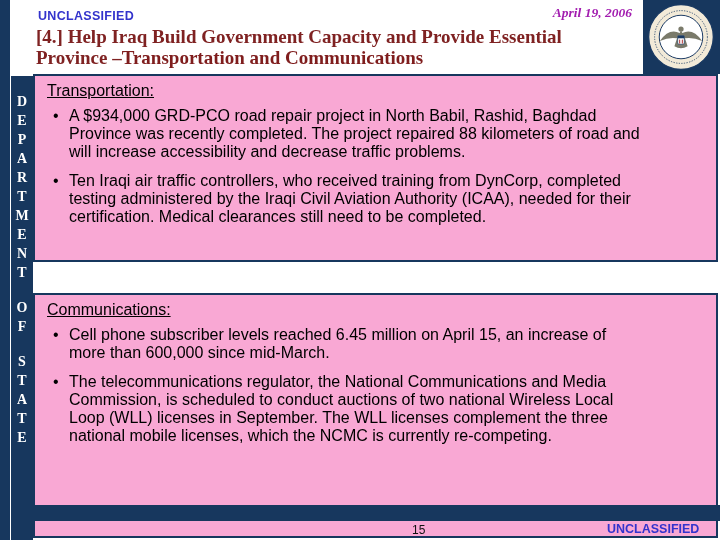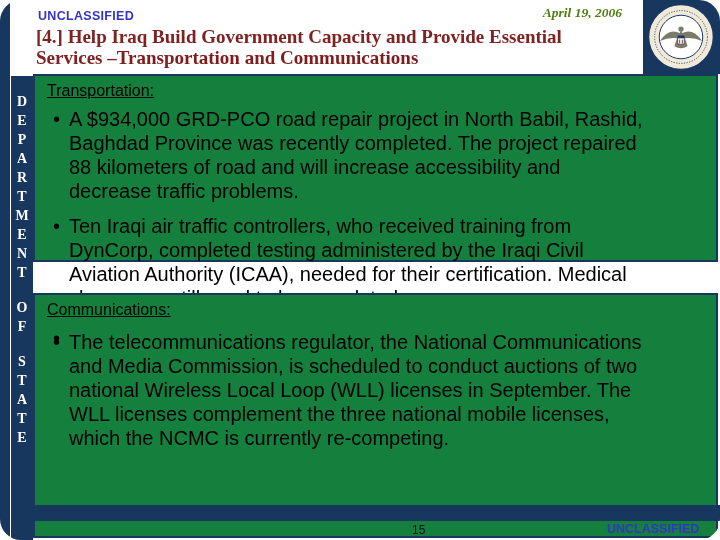--- a/index.html
+++ b/index.html
@@ -6,21 +6,20 @@
   body { width: 720px; height: 540px; background: #ffffff; }
   * { box-sizing: border-box; }
 
   .slide {
     position: relative;
     width: 720px;
     height: 540px;
     background: #ffffff;
     font-family: "Liberation Sans", sans-serif;
     overflow: hidden;
-    border-radius: 21px;
   }
 
   .edge-bar {
     position: absolute;
     left: 0; top: 0;
     width: 10px; height: 540px;
     background: #17375E;
   }
 
   .letter-col {
@@ -49,22 +48,22 @@
     position: absolute;
     left: 38px; top: 9px;
     color: #3333CC;
     font-size: 12.5px;
     font-weight: bold;
     letter-spacing: 0.3px;
   }
 
   .date {
     position: absolute;
-    right: 98px; top: 5px;
-    color: #4d7c0f;
+    right: 88px; top: 5px;
+    color: #a21caf;
     font-family: "Liberation Serif", serif;
     font-style: italic;
     font-weight: bold;
     font-size: 13.5px;
   }
 
   .corner-block {
     position: absolute;
     left: 643px; top: 0;
     width: 77px; height: 74px;
@@ -85,39 +84,39 @@
     font-size: 19px;
     line-height: 21px;
     color: #7F2222;
   }
   .title-accent { color: #7f1d1d; }
 
   .box {
     position: absolute;
     left: 33px;
     width: 685px;
-    background: #15803d;
+    background: #f9a8d4;
     border: 2px solid #17375E;
     padding: 4px 70px 0 12px;
   }
   .box1 { top: 74px;  height: 188px; }
   .box2 { top: 260px; height: 245px; margin-top: 33px; }
 
   .section-heading {
     font-size: 16px;
     color: #000000;
     text-decoration: underline;
     margin: 2px 0 7px 0;
   }
 
   .bullet {
     position: relative;
     padding-left: 22px;
-    font-size: 20px;
-    line-height: 24px;
+    font-size: 16px;
+    line-height: 18px;
     color: #000000;
     margin-bottom: 11px;
     max-width: 622px;
   }
   .marker {
     position: absolute;
     left: 6px; top: 0;
   }
   .marker::before { content: "\2022"; }
 
@@ -162,21 +161,21 @@
       <circle cx="50" cy="38" r="4" fill="#7a7a6a"></circle>
       <rect x="45" y="48" width="10" height="13" rx="2" fill="#ffffff" stroke="#1a3a63" stroke-width="1"></rect>
       <rect x="45" y="48" width="10" height="4" fill="#1a3a63"></rect>
       <line x1="48" y1="54" x2="48" y2="60" stroke="#b03030" stroke-width="1.5"></line>
       <line x1="52" y1="54" x2="52" y2="60" stroke="#b03030" stroke-width="1.5"></line>
     </svg>
   </div>
 
   <div class="title">
     <div>[4.] Help Iraq Build Government Capacity and Provide Essential</div>
-    <div><span>Services –</span><span class="title-accent">Transportation and Communications</span></div>
+    <div><span>Province –</span><span class="title-accent">Transportation and Communications</span></div>
   </div>
 
   <div class="letter-col">
     <div class="letter-group">
       <span>D</span>
       <span>E</span>
       <span>P</span>
       <span>A</span>
       <span>R</span>
       <span>T</span>
@@ -207,20 +206,21 @@
     <div class="bullet">
       <span class="marker"></span>
       <span>Ten Iraqi air traffic controllers, who received training from DynCorp, completed testing administered by the Iraqi Civil Aviation Authority (ICAA), needed for their certification.  Medical clearances still need to be completed.</span>
     </div>
   </div>
 
   <div class="box box2">
     <div class="section-heading">Communications:</div>
     <div class="bullet">
       <span class="marker"></span>
+      <span>Cell phone subscriber levels reached 6.45 million on April 15, an increase of more than 600,000 since mid-March.</span>
     </div>
     <div class="bullet">
       <span class="marker"></span>
       <span>The telecommunications regulator, the National Communications and Media Commission, is scheduled to conduct auctions of two national Wireless Local Loop (WLL) licenses in September.  The WLL licenses complement the three national mobile licenses, which the NCMC is currently re-competing.</span>
     </div>
   </div>
 
   <div class="bottom-bar"></div>
 
   <div class="page-number">15</div>

